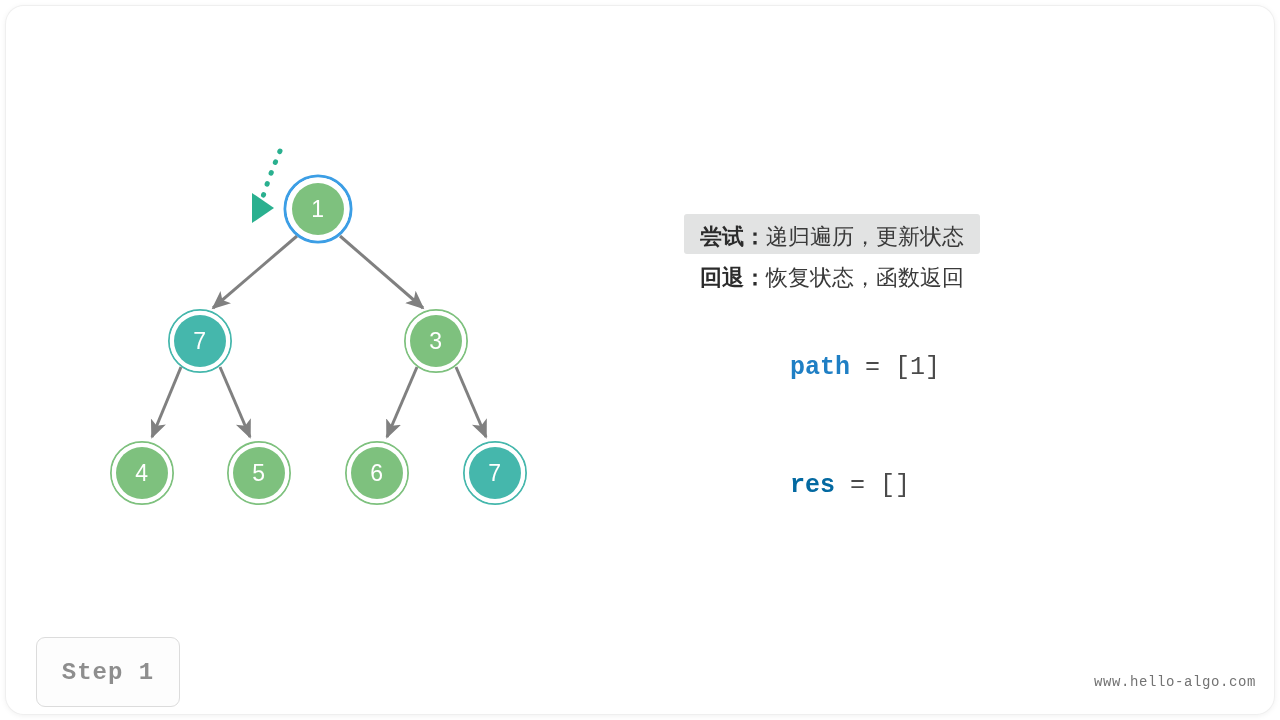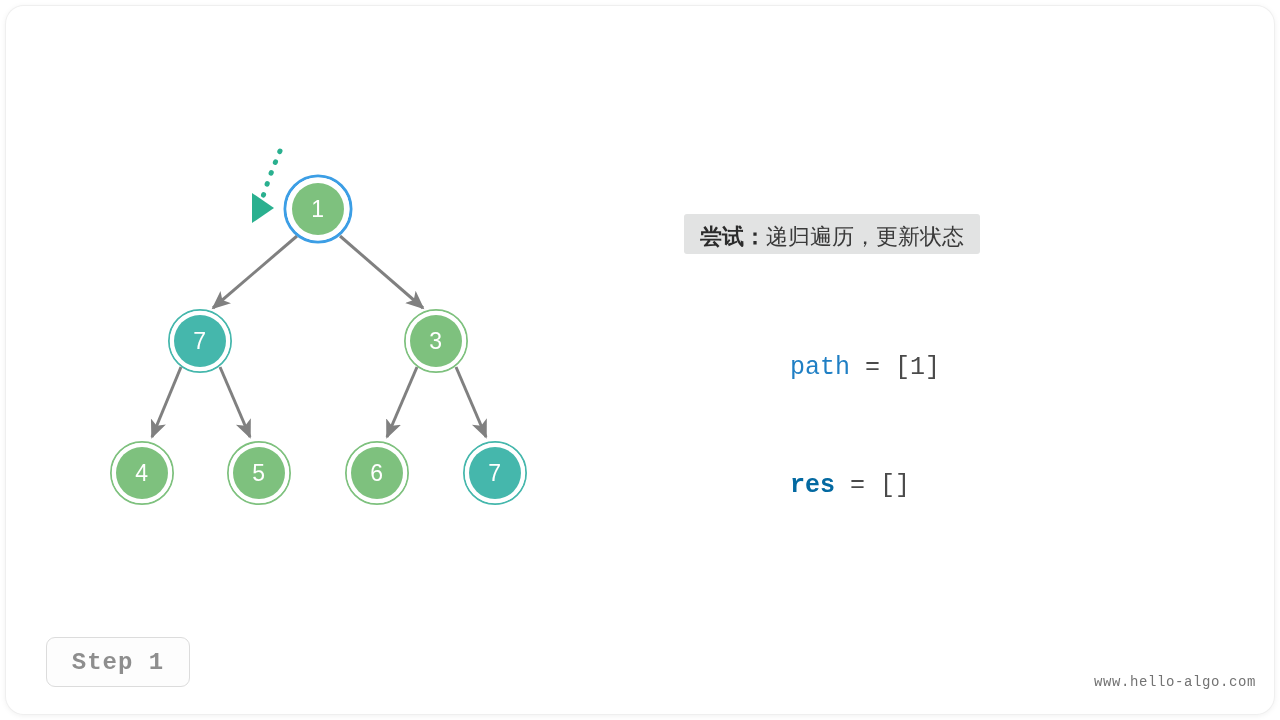--- a/index.html
+++ b/index.html
@@ -91,31 +91,31 @@
     font-family: "Liberation Mono", monospace;
     font-size: 25px;
     line-height: 1;
     color: #4a4a4a;
     white-space: pre;
   }
 
   #path-line { top: 116px; }
   #res-line  { top: 234px; }
 
-  .var-path { color: #1f7fc4; font-weight: normal; }
+  .var-path { color: #1f7fc4; font-weight: bold; }
   .var-res  { color: #0369a1; font-weight: bold; }
   .op       { color: #4a4a4a; }
 
   
   #step-badge {
     position: absolute;
-    left: 46px;
+    left: 36px;
     top: 637px;
     width: 144px;
-    height: 50px;
+    height: 70px;
     border: 1px solid #dcdcdc;
     border-radius: 9px;
     background: #fdfdfd;
     display: flex;
     align-items: center;
     justify-content: center;
     box-sizing: border-box;
   }
   #step-badge-text {
     font-family: "Liberation Mono", monospace;
@@ -217,20 +217,23 @@
   <div class="node-label" style="left:259px; top:473px;">5</div>
   <div class="node-label" style="left:377px; top:473px;">6</div>
   <div class="node-label" style="left:495px; top:473px;">7</div>
 
   <div id="info-panel">
 
     <div class="info-line highlight">
       <span class="info-key">尝试：</span><span>递归遍历，更新状态</span>
     </div>
 
+    <div class="info-line plain">
+      <span class="info-key">回退：</span><span>恢复状态，函数返回</span>
+    </div>
 
     <div class="state-line" id="path-line">
       <span class="var-path">path</span><span class="op"> = </span><span class="op">[1]</span>
     </div>
 
     <div class="state-line" id="res-line">
       <span class="var-res">res</span><span class="op"> = </span><span class="op">[]</span>
     </div>
 
   </div>

